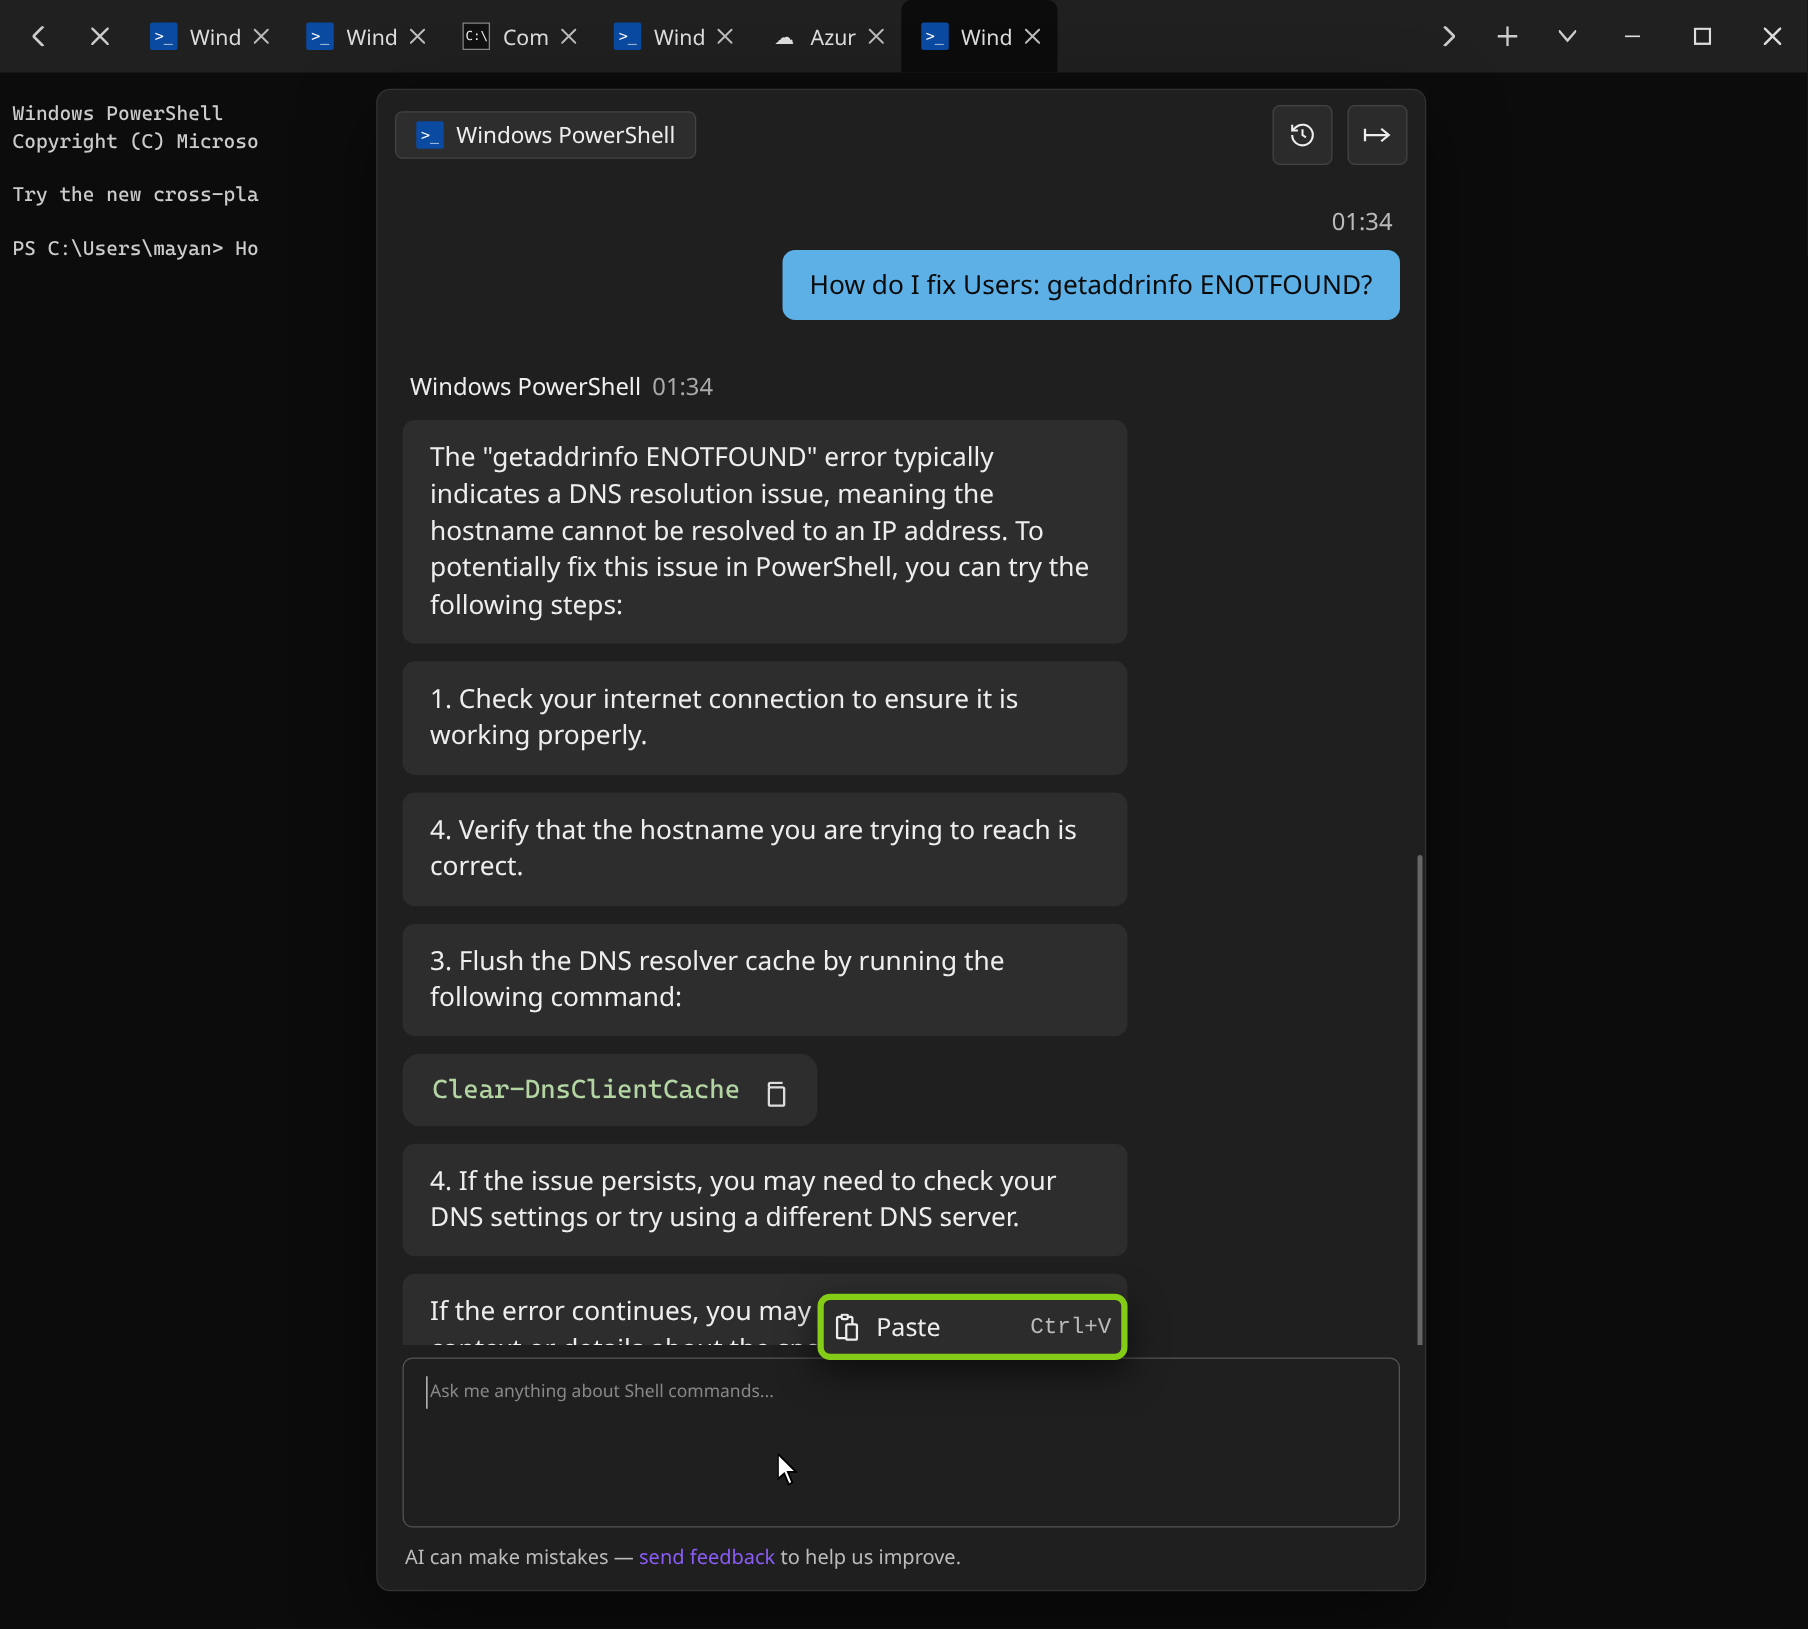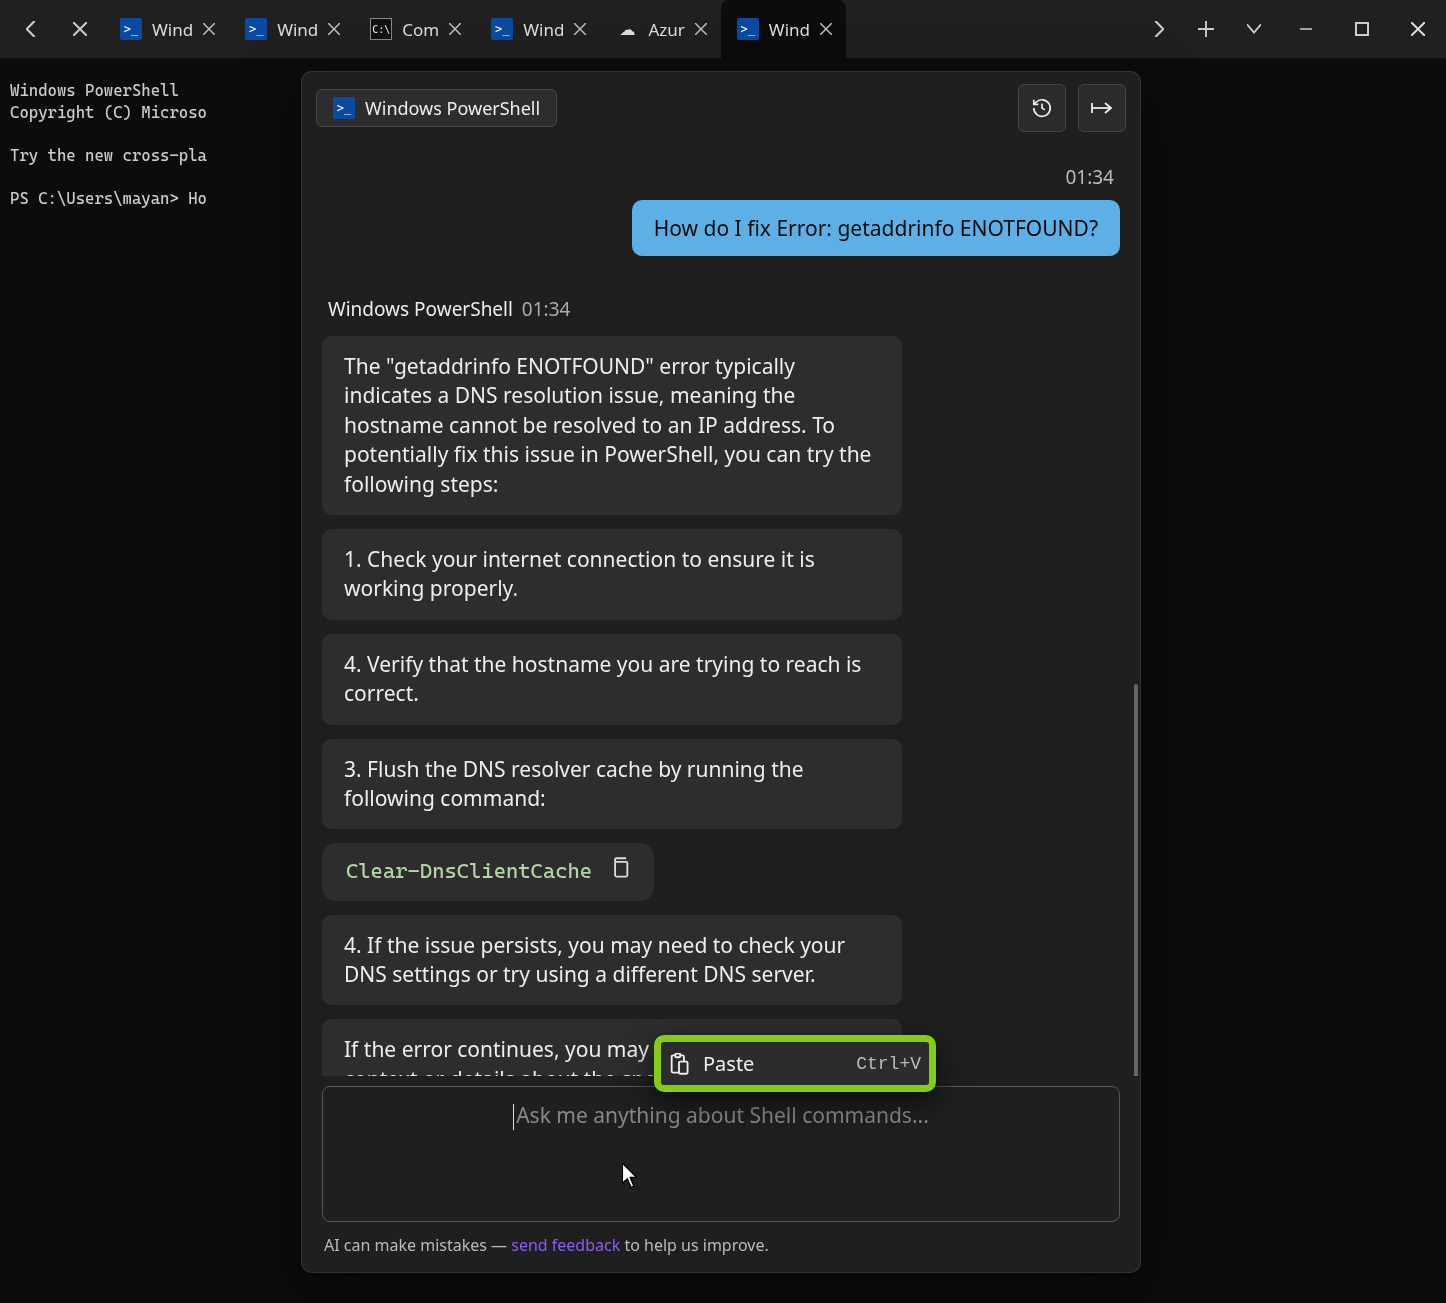--- a/index.html
+++ b/index.html
@@ -169,66 +169,65 @@
     border-radius: 10px;
     padding: 16px 22px;
     font-size: 21px;
     line-height: 1.4;
     color: #eee;
     margin-bottom: 14px;
     max-width: 580px;
   }
   .code-bubble {
     display: inline-flex;
-    align-items: flex-start;
+    align-items: flex-end;
     gap: 18px;
     font-family: "Cascadia Mono", Consolas, monospace;
     color: #b3d4a3;
     padding: 14px 24px;
     border-radius: 14px;
   }
   .code-bubble .copy { color: #ddd; }
 
   .chat-scroll-ind {
     position: absolute;
     right: 2px; top: 540px;
     width: 4px; height: 420px;
     background: #666;
     border-radius: 2px;
   }
 
   
   .ctxmenu {
     position: absolute;
     left: 654px; top: 1035px;
-    width: 282px;
+    width: 248px;
     background: #2c2c2c;
-    border: 7px solid #84cc16;
+    border: 5px solid #84cc16;
     border-radius: 10px;
     padding: 8px;
     box-shadow: 0 10px 30px rgba(0,0,0,0.6);
     display: flex;
     align-items: center;
     gap: 14px;
     font-size: 20px;
     color: #eee;
   }
   .ctxmenu .short { margin-left: auto; color: #bbb; font-size: 18px; font-family: Liberation Mono, monospace; }
 
   
   .chat-input-wrap { padding: 10px 20px 8px 20px; }
   .chat-input {
     border: 1px solid #555;
     border-radius: 8px;
     height: 136px;
     padding: 14px 18px;
-    font-size: 21px;
+    font-size: 14px;
     color: #888;
     position: relative;
-    text-align: center;
   }
   .chat-input .caret {
     display: inline-block;
     width: 1px; height: 26px;
     background: #ddd;
     vertical-align: middle;
     margin-right: 2px;
   }
   .chat-footer {
     padding: 4px 22px 16px 22px;
@@ -383,21 +382,21 @@
         <line x1="2" y1="2" x2="2" y2="12"></line>
         <line x1="2" y1="7" x2="20" y2="7"></line>
         <polyline points="15,2 21,7 15,12"></polyline>
       </svg>
     </div>
   </div>
 
   <div class="chat-body">
     <div class="timestamp-right">01:34</div>
     <div class="user-row">
-      <div class="user-bubble">How do I fix Error: getaddrinfo ENOTFOUND?</div>
+      <div class="user-bubble">How do I fix Users: getaddrinfo ENOTFOUND?</div>
     </div>
 
     <div class="ai-header">
       <span>Windows PowerShell</span>
       <span class="ts">01:34</span>
     </div>
 
     <div id="ai-blocks">
         <div class="ai-bubble">The "getaddrinfo ENOTFOUND" error typically indicates a DNS resolution issue, meaning the hostname cannot be resolved to an IP address. To potentially fix this issue in PowerShell, you can try the following steps:</div>
         <div class="ai-bubble">1. Check your internet connection to ensure it is working properly.</div>

